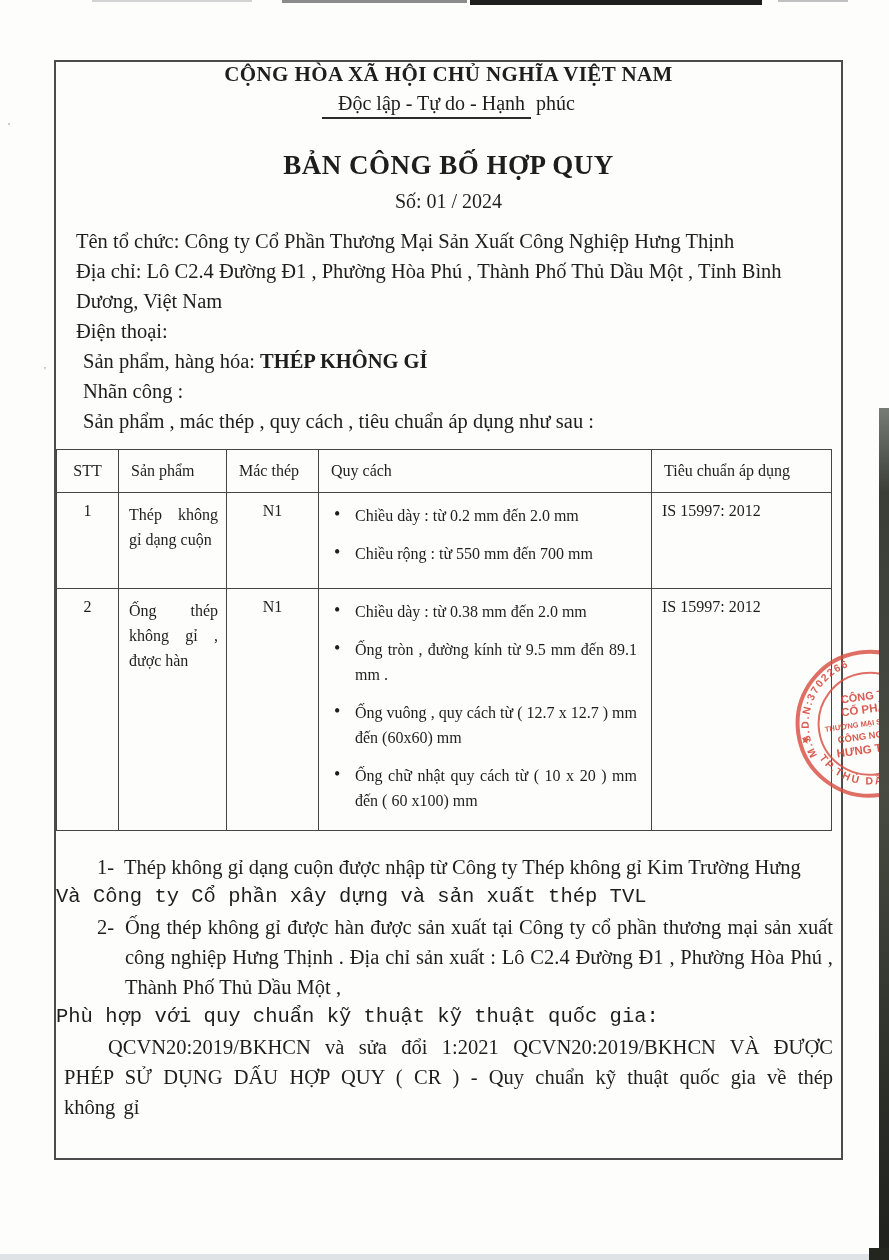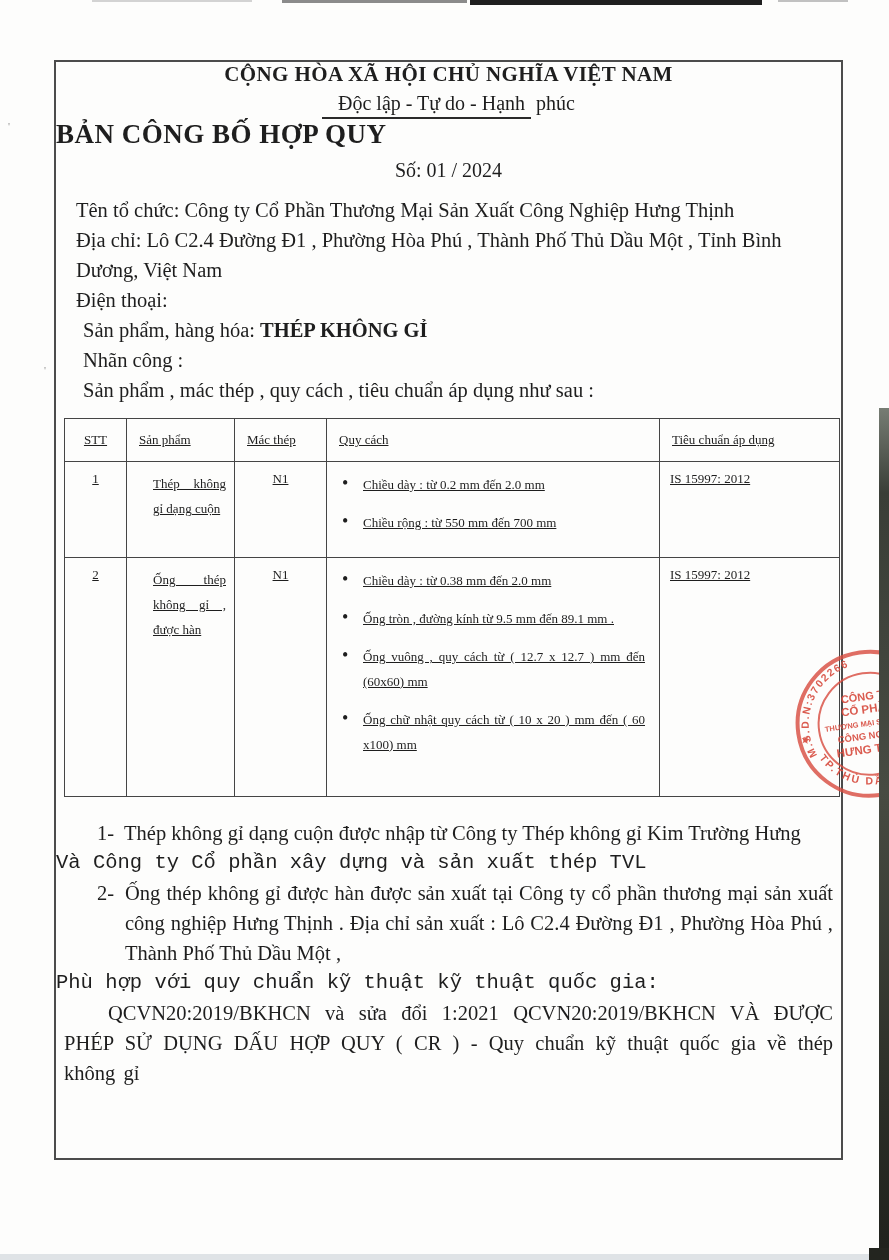--- a/index.html
+++ b/index.html
@@ -15,44 +15,43 @@
   .bottom-bar{position:absolute;left:0;top:1254px;width:889px;height:6px;background:#dfe3e6;z-index:29;}
   .speck{position:absolute;color:#8b8b8b;font-size:11px;}
 
   .border-box{
     position:absolute;left:54px;top:60px;width:789px;height:1100px;
     border:2px solid #4c4c4c;box-sizing:border-box;
   }
   .nat-title{text-align:center;font-weight:bold;font-size:21px;letter-spacing:.4px;}
   .motto{margin-top:5px;text-align:center;font-weight:normal;font-size:20px;}
   .motto .ul{border-bottom:2px solid #2a2a2a;padding:0 6px 2px 16px;display:inline-block;}
-  .doc-title{text-align:left;font-weight:bold;font-size:27px;letter-spacing:.5px;}
+  .doc-title{margin-top:31px;text-align:center;font-weight:bold;font-size:27px;letter-spacing:.5px;}
   .doc-no{margin-top:9px;text-align:center;font-size:20px;}
 
   .info{padding:0 24px 0 20px;font-size:20.5px;line-height:30px;}
   .info p{margin:0;}
   .info .first{margin-top:13px;}
   .indent{padding-left:7px;}
   .b{font-weight:bold;}
 
   table.spec{
-    margin:13px 0 0 8px;border-collapse:collapse;table-layout:fixed;width:775px;
-    font-size:13px;
-    text-decoration:underline;
+    margin:13px 0 0 0;border-collapse:collapse;table-layout:fixed;width:775px;
+    font-size:16px;
   }
   table.spec col.c-stt{width:62px;}
   table.spec col.c-sp{width:108px;}
   table.spec col.c-mt{width:92px;}
   table.spec col.c-qc{width:333px;}
   table.spec col.c-tc{width:180px;}
   table.spec th,table.spec td{border:1.8px solid #454545;font-weight:normal;vertical-align:top;}
   table.spec th{height:42px;vertical-align:middle;text-align:left;padding:0 0 0 12px;}
   table.spec th.th-stt{text-align:center;padding:0;}
   td.stt{text-align:center;padding-top:9px;height:auto;}
-  td.sp{padding:9px 8px 0 26px;text-align:justify;line-height:25px;}
+  td.sp{padding:9px 8px 0 10px;text-align:justify;line-height:25px;}
   td.mt{text-align:center;padding-top:9px;}
   td.qc{padding:4px 6px 4px 0;}
   td.tc{padding:9px 4px 0 10px;}
   tr.r1{height:96px;} tr.r2{height:239px;}
   ul.specs{list-style:none;margin:6px 0 0 0;padding:0;}
   ul.specs li{position:relative;padding:0 8px 0 36px;margin-bottom:13px;text-align:justify;line-height:25px;}
   ul.specs li::before{content:"•";position:absolute;left:15px;top:-1px;font-size:18px;}
 
   .notes{margin-top:21px;font-size:20.5px;line-height:30px;padding:0 8px 0 0;}
   .notes p{margin:0;}

